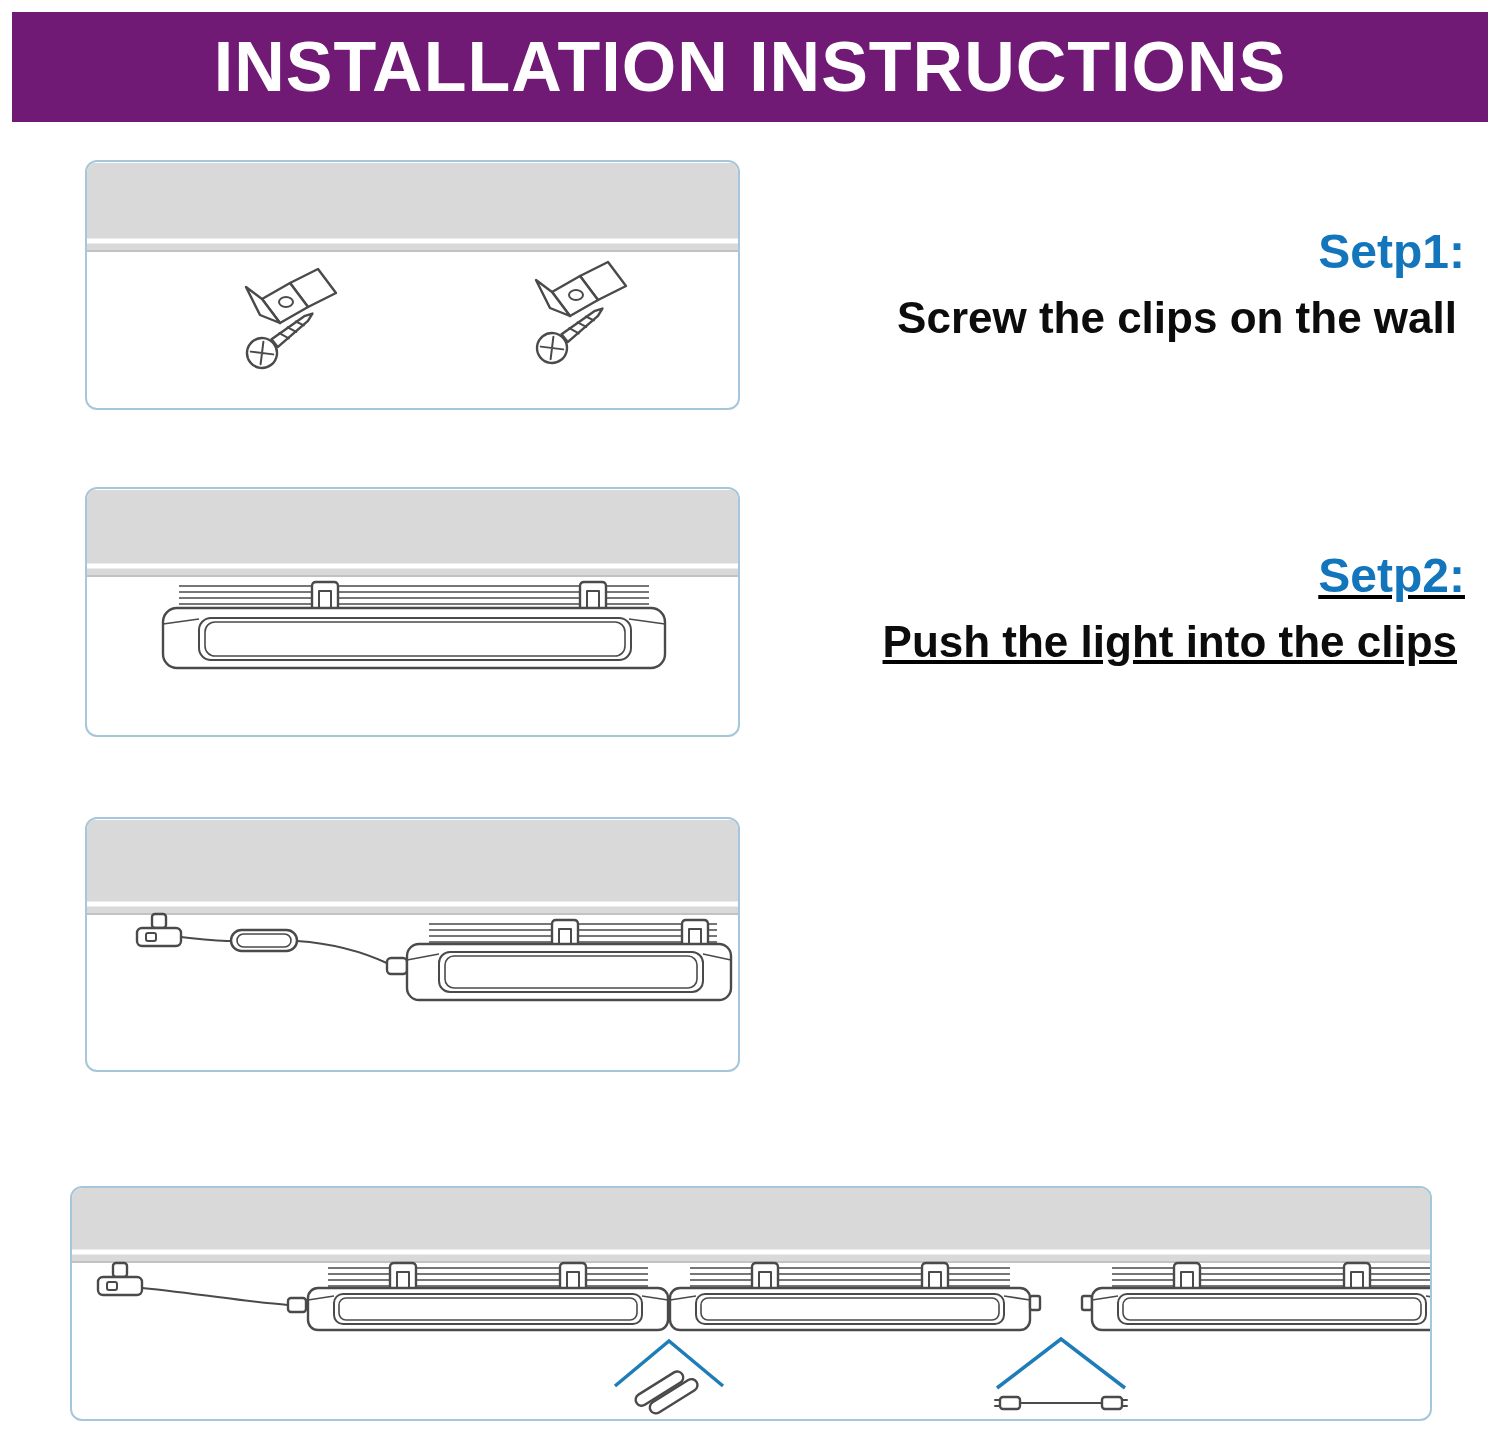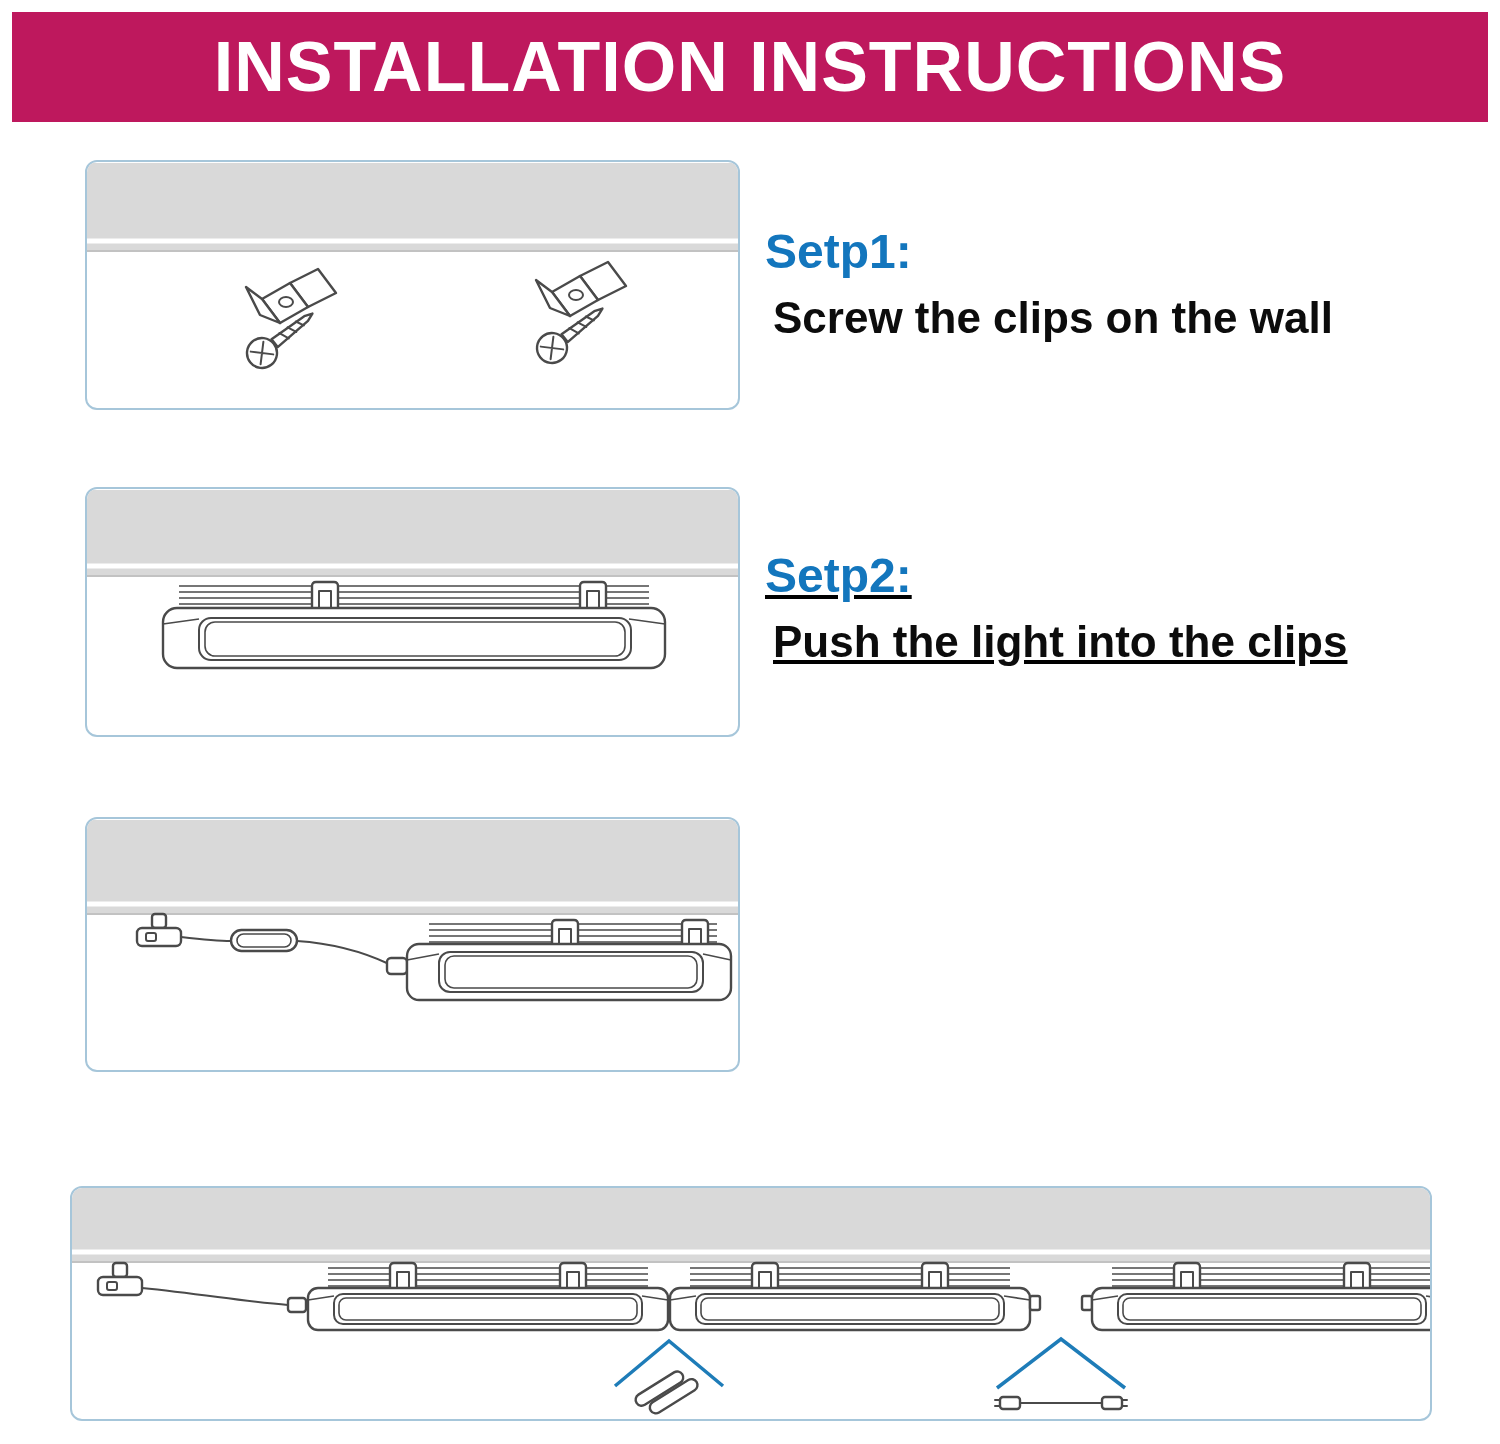--- a/index.html
+++ b/index.html
@@ -2,35 +2,35 @@
 <html><head>
 <meta charset="utf-8">
 <style>
   html,body{margin:0;padding:0;}
   body{
     width:1500px;height:1444px;position:relative;background:#ffffff;
     font-family:"Liberation Sans",sans-serif;overflow:hidden;
   }
   .banner{
     position:absolute;left:12px;top:12px;right:12px;height:110px;
-    background:#be185d;display:flex;align-items:center;justify-content:center;
+    background:#701a75;display:flex;align-items:center;justify-content:center;
   }
   .banner h1{
     margin:0;color:#ffffff;font-size:70px;font-weight:bold;letter-spacing:1px;white-space:nowrap;
   }
   .panel{
     position:absolute;border:2px solid #a6c6da;border-radius:12px;
     background:#ffffff;overflow:hidden;box-sizing:border-box;
   }
   .p1{left:85px;top:160px;width:655px;height:250px;}
   .p2{left:85px;top:487px;width:655px;height:250px;}
   .p3{left:85px;top:817px;width:655px;height:255px;}
   .p4{left:70px;top:1186px;width:1362px;height:235px;}
   .panel svg{display:block;width:100%;height:100%;}
-  .step-text{position:absolute;left:765px;width:700px;}
+  .step-text{position:absolute;left:765px;width:700px;text-align:right;}
   .t1{top:224px;}
   .t2{top:548px;text-decoration:underline;}
   .t3{top:878px;}
   .step-title{color:#1376bd;font-size:48px;font-weight:bold;margin:0 0 14px 0;}
   .step-desc{color:#0c0c0c;font-size:44px;font-weight:600;margin:8px;white-space:nowrap;}
   
   .band{fill:#d9d9d9;}
   .groove{stroke:#ffffff;stroke-width:5;fill:none;}
   .edge{stroke:#c2c2c2;stroke-width:2;fill:none;}
   .ol{fill:#ffffff;stroke:#4a4a4a;stroke-width:2.4;stroke-linejoin:round;}

